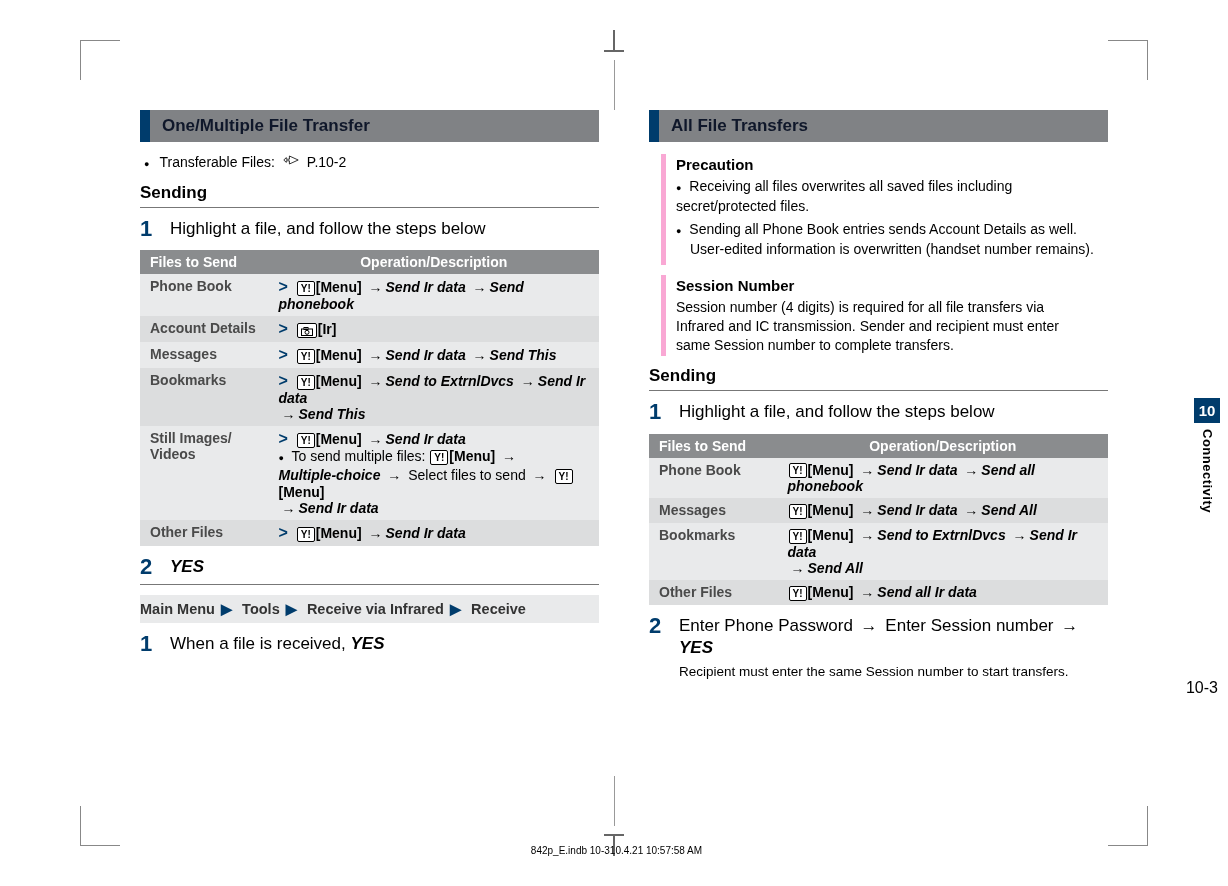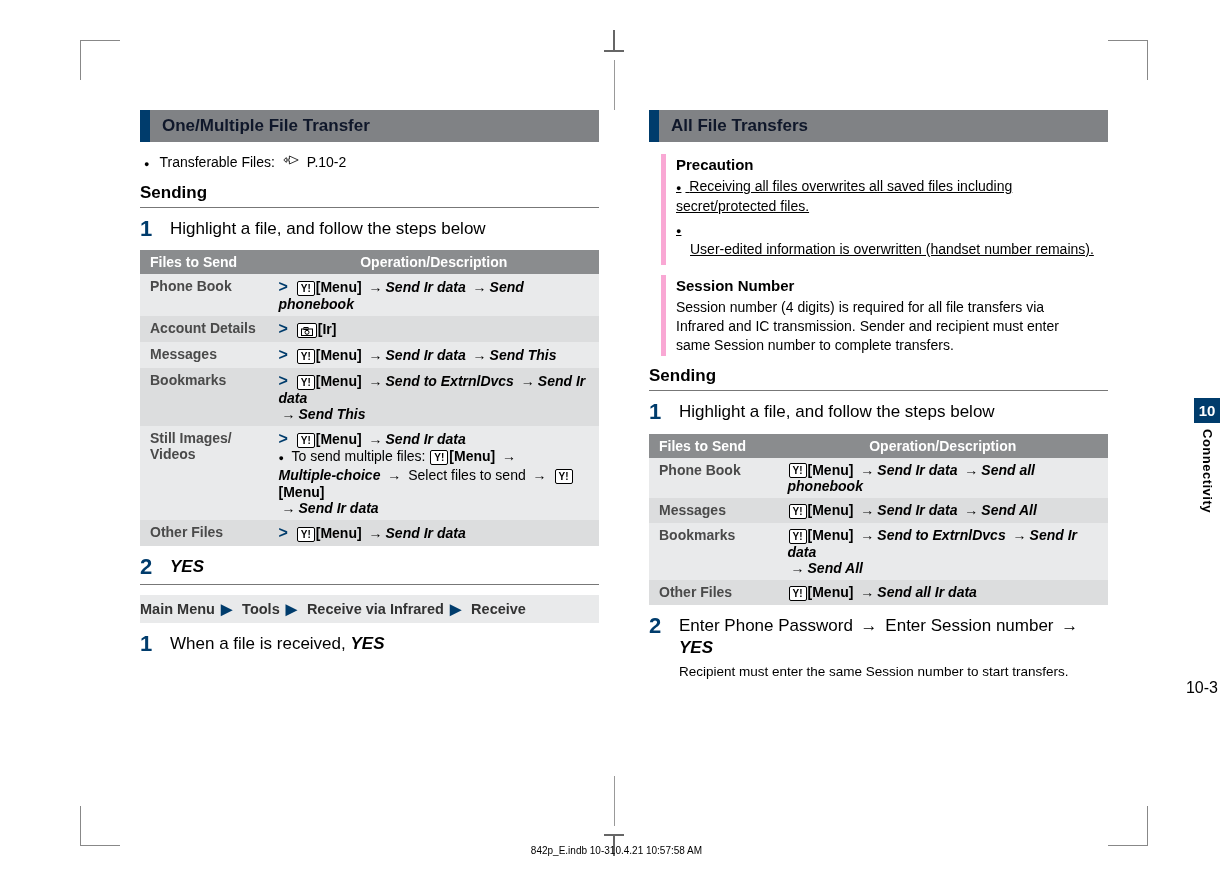--- a/index.html
+++ b/index.html
@@ -195,21 +195,21 @@
   .side-box .side-title {
     font-weight: bold;
     font-size: 15px;
     margin-bottom: 4px;
   }
   .side-box .body {
     font-size: 14px;
     line-height: 1.35;
   }
   .side-box ul { list-style: none; }
-  .side-box li { margin-bottom: 4px; text-decoration: underline; }
+  .side-box li { margin-bottom: 4px; }
   .sub-indent { padding-left: 14px; display: block; }
 
   .side-tab {
     position: absolute;
     right: -112px;
     top: 288px;
     width: 26px;
     display: flex;
     flex-direction: column;
     align-items: center;
@@ -400,20 +400,21 @@
       <div class="side-box">
         <div class="side-title">Precaution</div>
         <div class="body">
           <ul>
             <li>
               <span class="bullet-dot"></span>
               <span>Receiving all files overwrites all saved files including secret/protected files.</span>
             </li>
             <li>
               <span class="bullet-dot"></span>
+              <span>Sending all Phone Book entries sends Account Details as well.</span>
               <span class="sub-indent">User-edited information is overwritten (handset number remains).</span>
             </li>
           </ul>
         </div>
       </div>
 
       <div class="side-box">
         <div class="side-title">Session Number</div>
         <div class="body">Session number (4 digits) is required for all file transfers via Infrared and IC transmission. Sender and recipient must enter same Session number to complete transfers.</div>
       </div>

